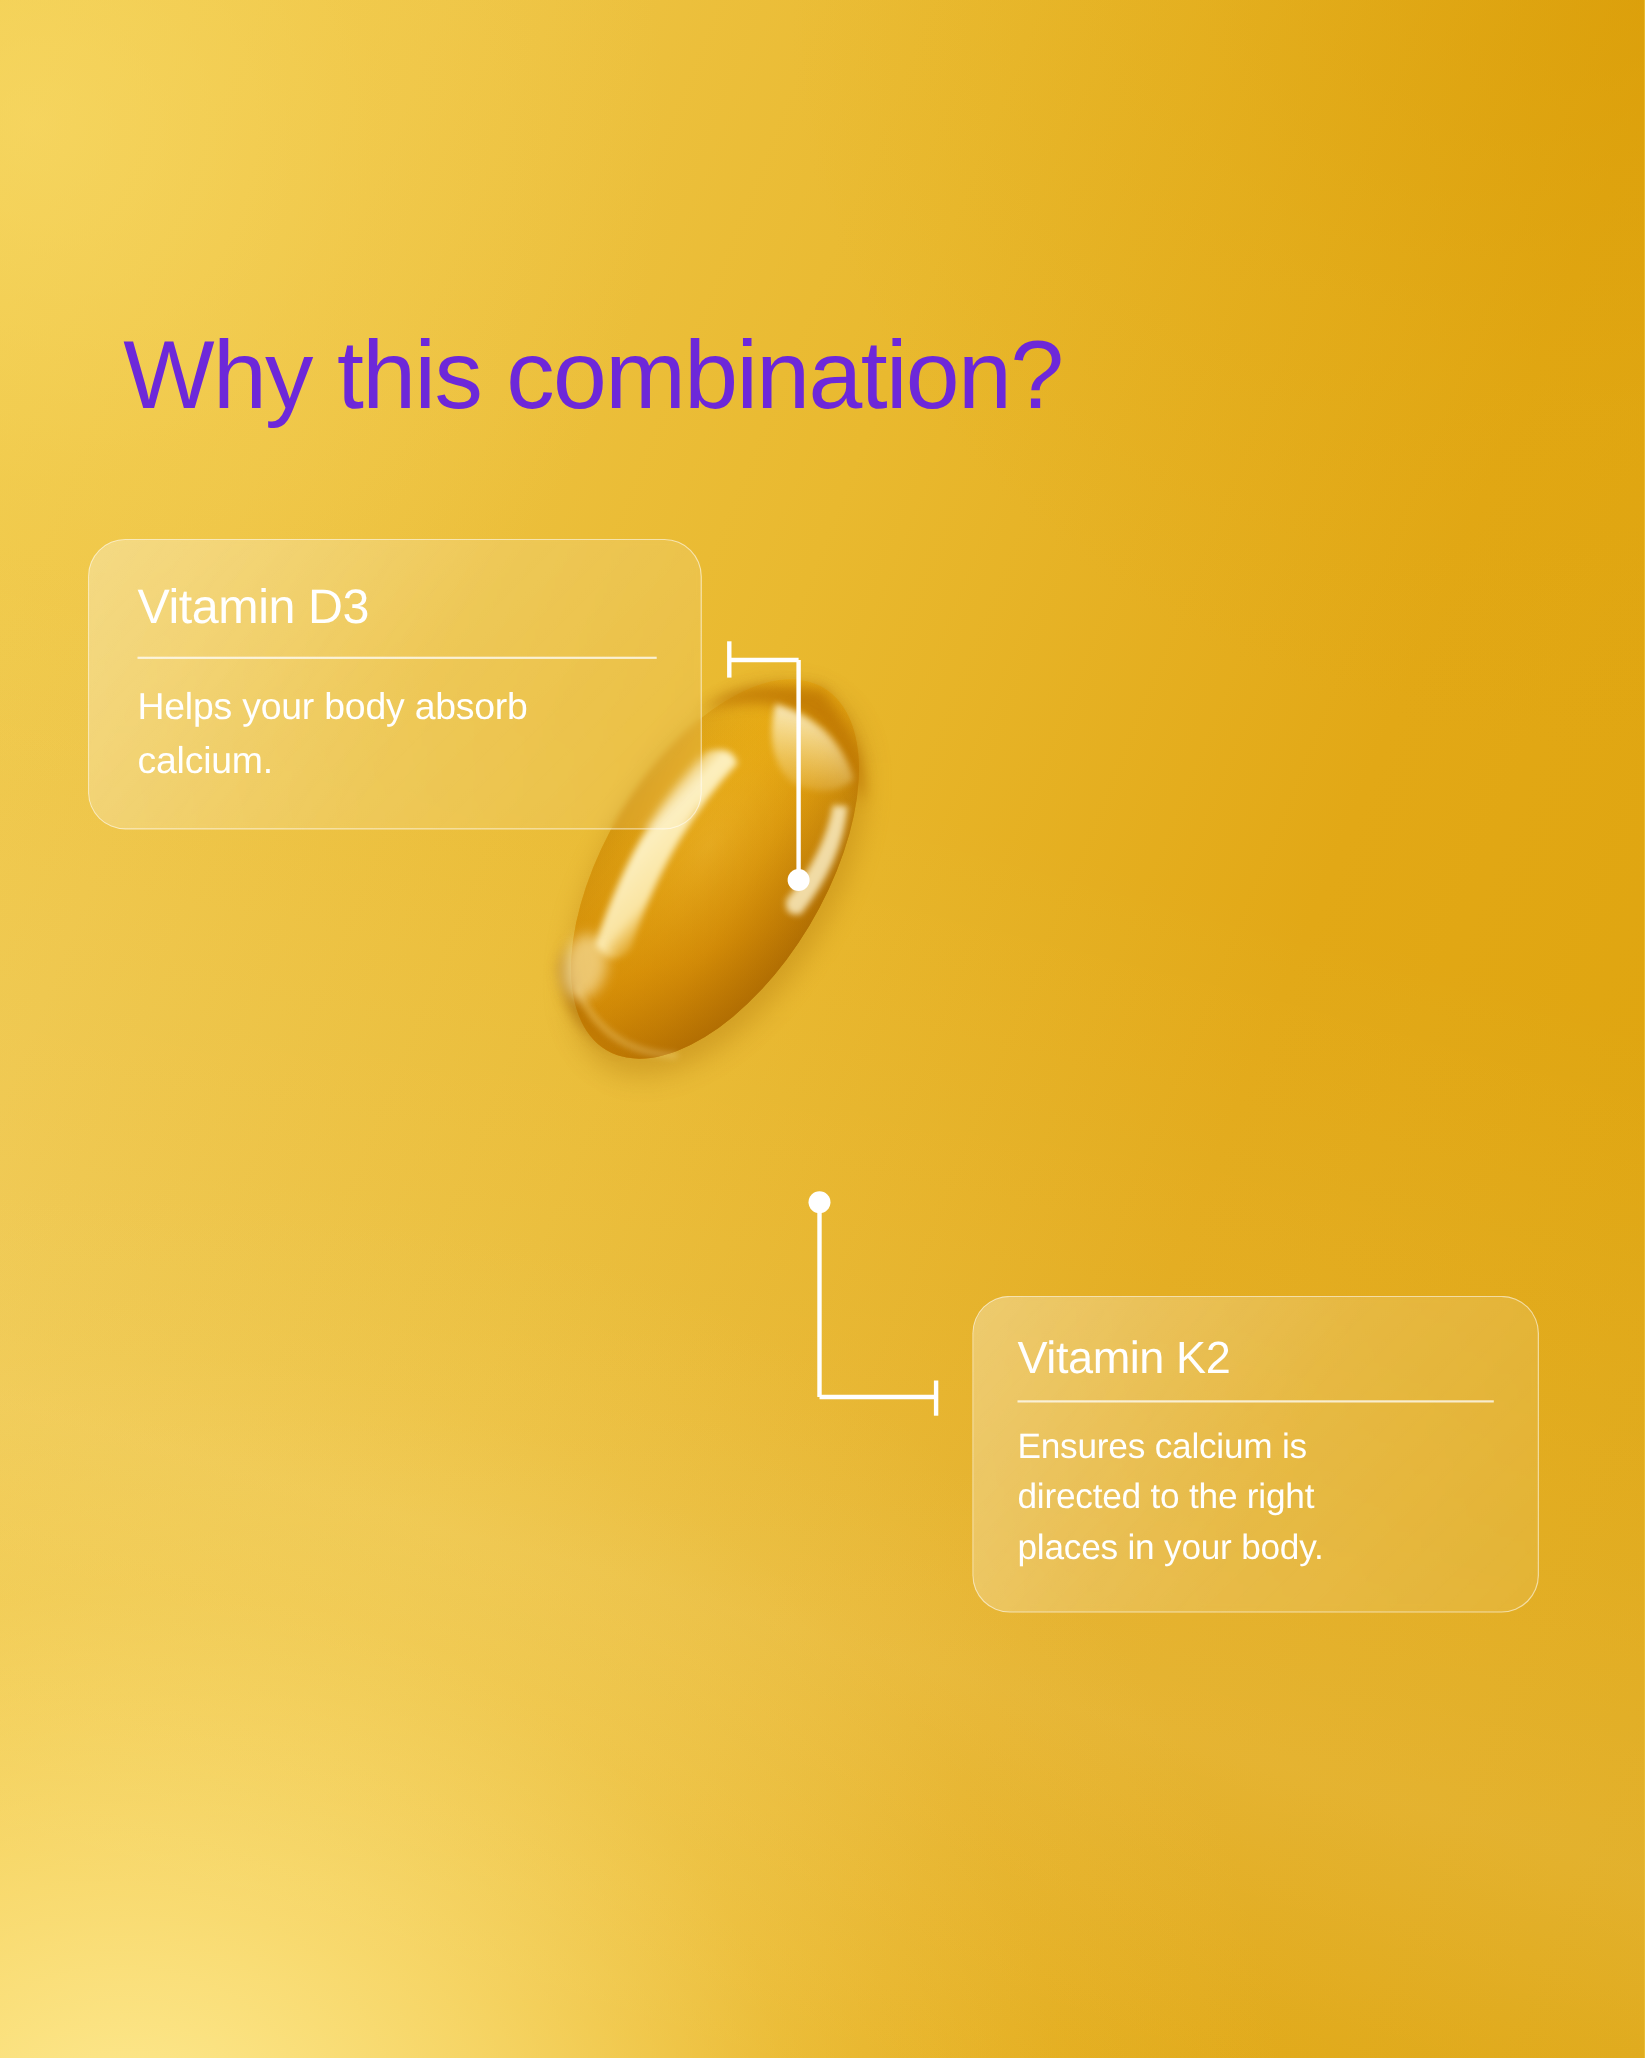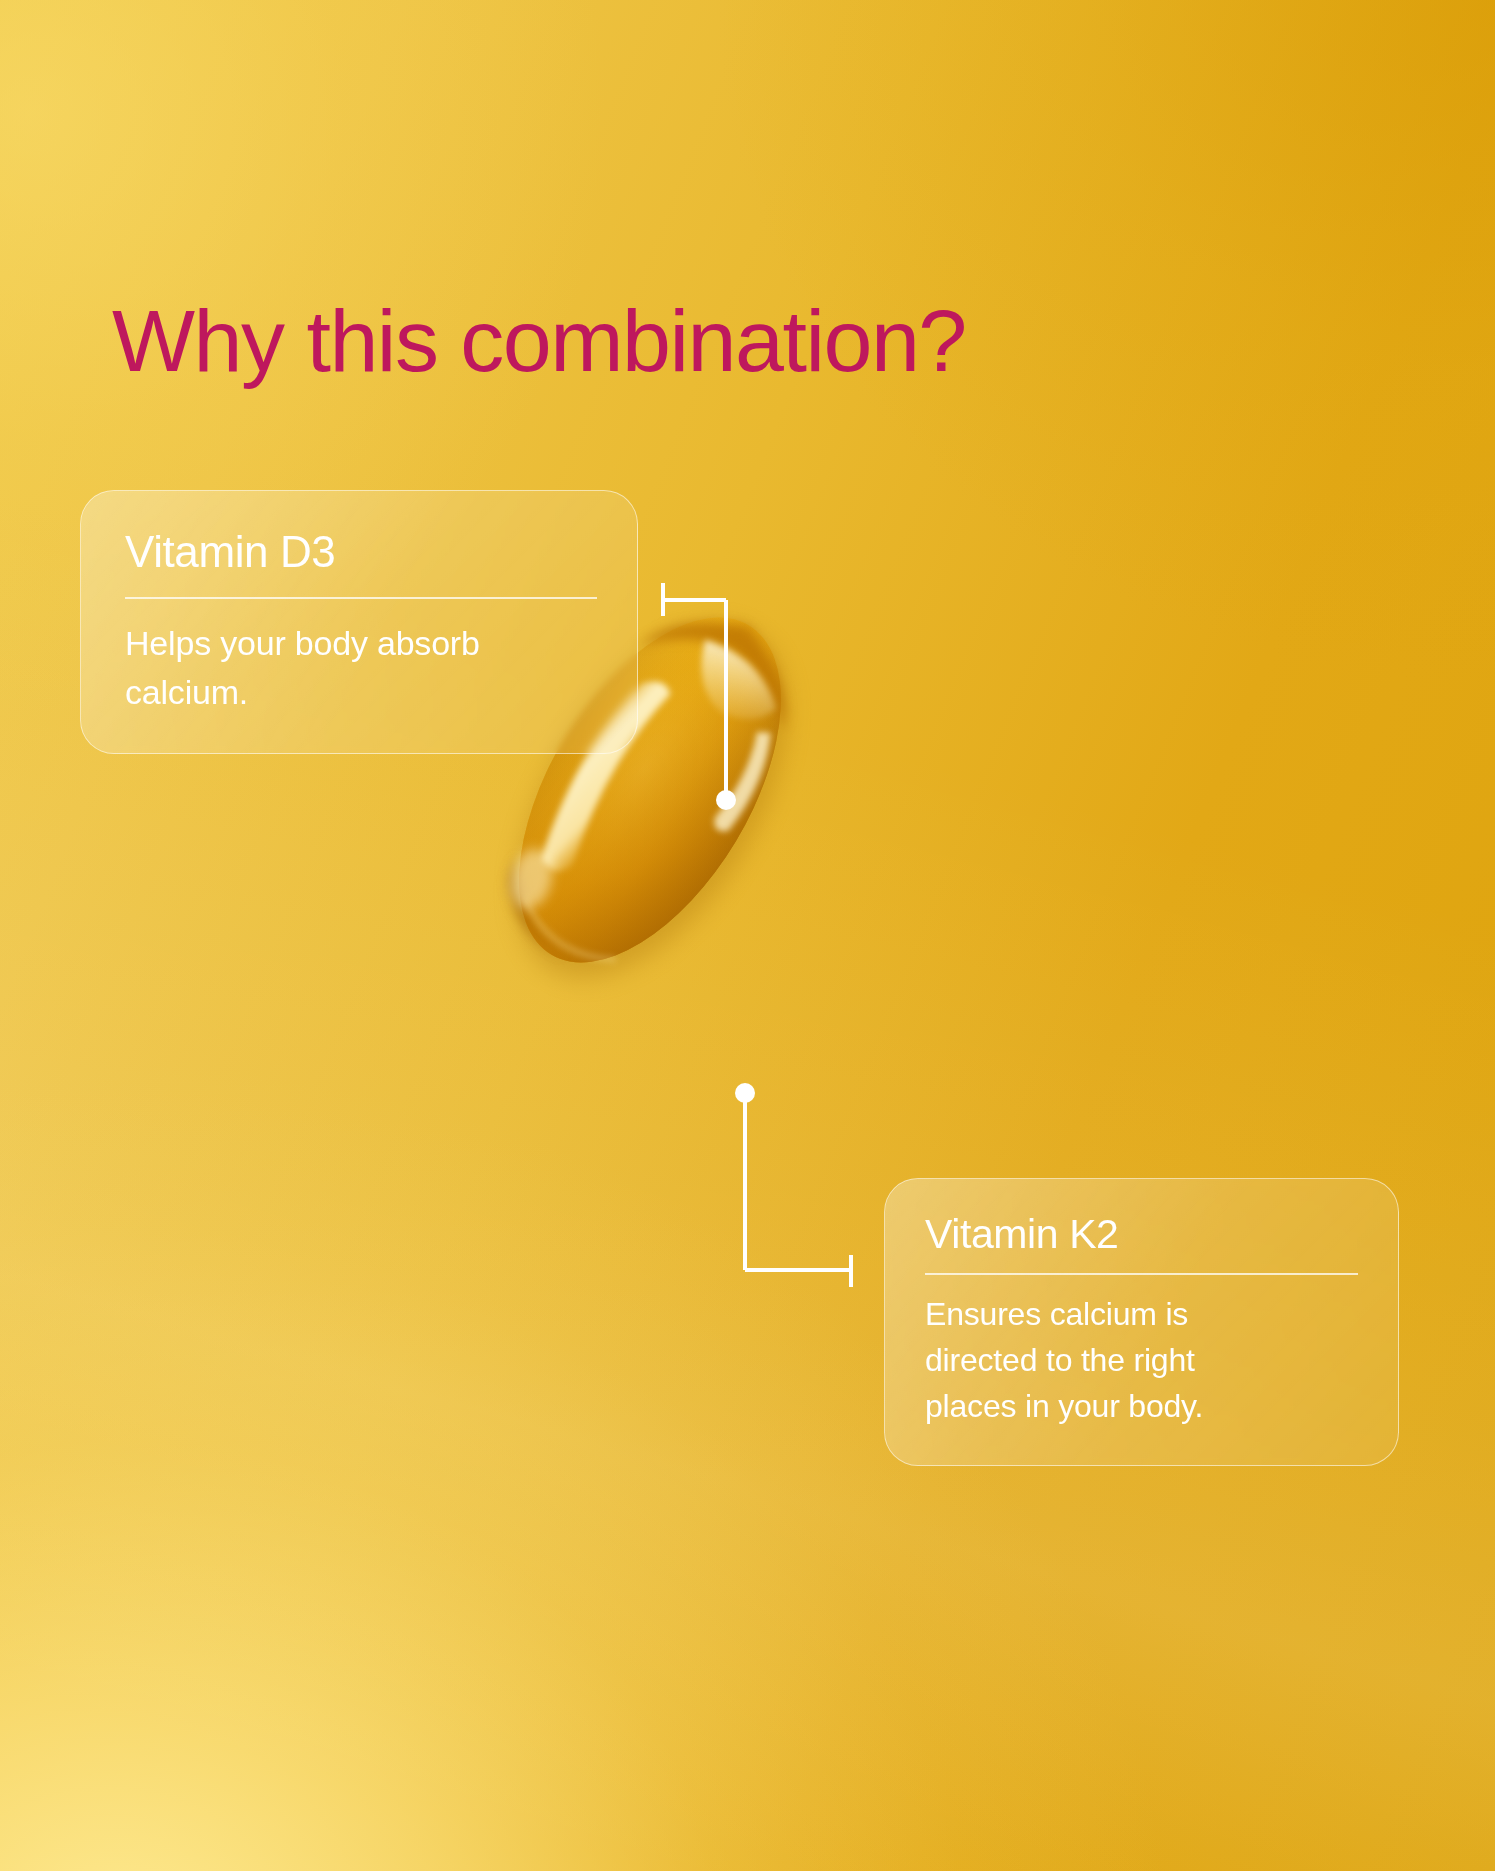--- a/index.html
+++ b/index.html
@@ -65,21 +65,21 @@
         rgba(255,248,214,0.16) 74%,
         rgba(255,255,255,0.0) 92%);
   }
 
   
   .page-title {
     position: absolute;
     left: 112px;
     top: 232px;
     width: 1200px;
-    color: #be185d;
+    color: #6d28d9;
     font-size: 88px;
     line-height: 100px;
     font-weight: 400;
     letter-spacing: -1.5px;
     white-space: nowrap;
   }
 
   
   .info-card {
     position: absolute;

